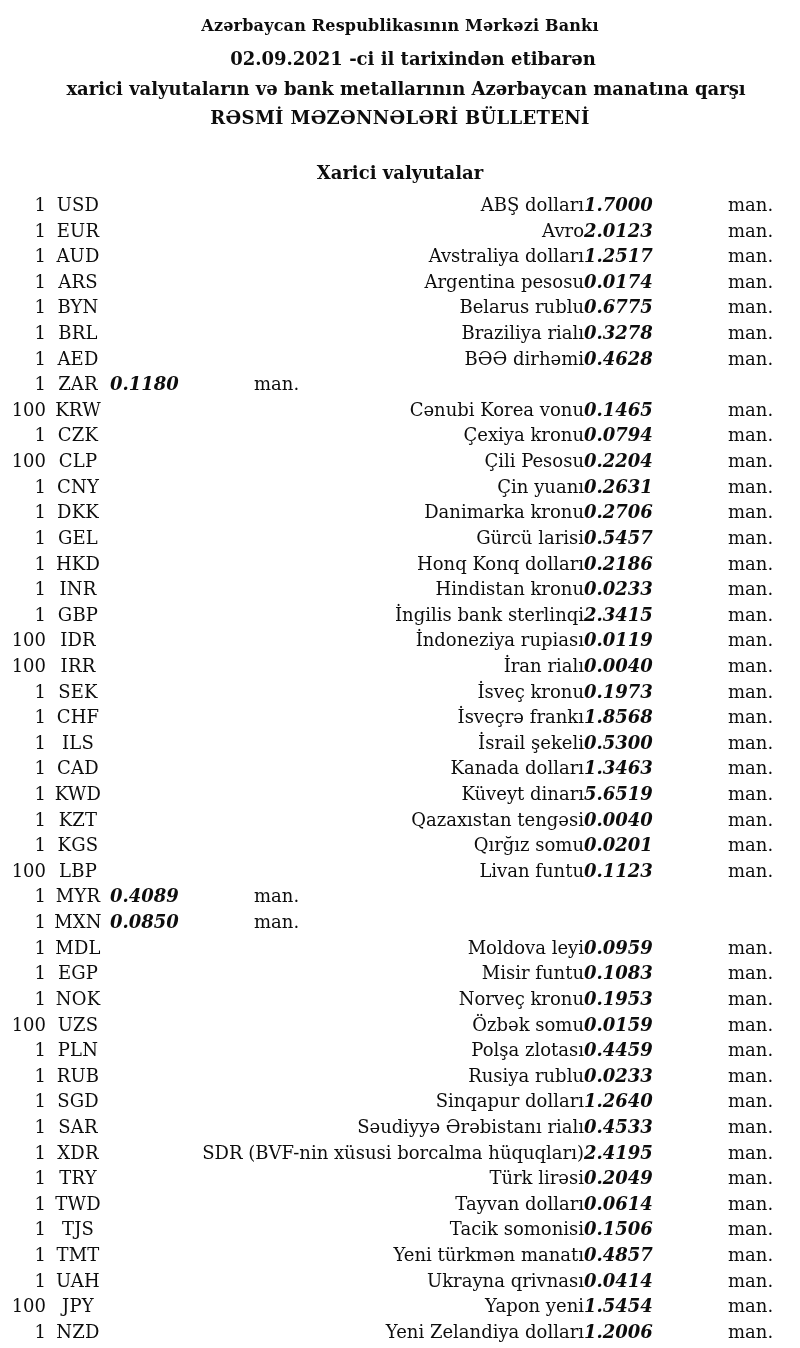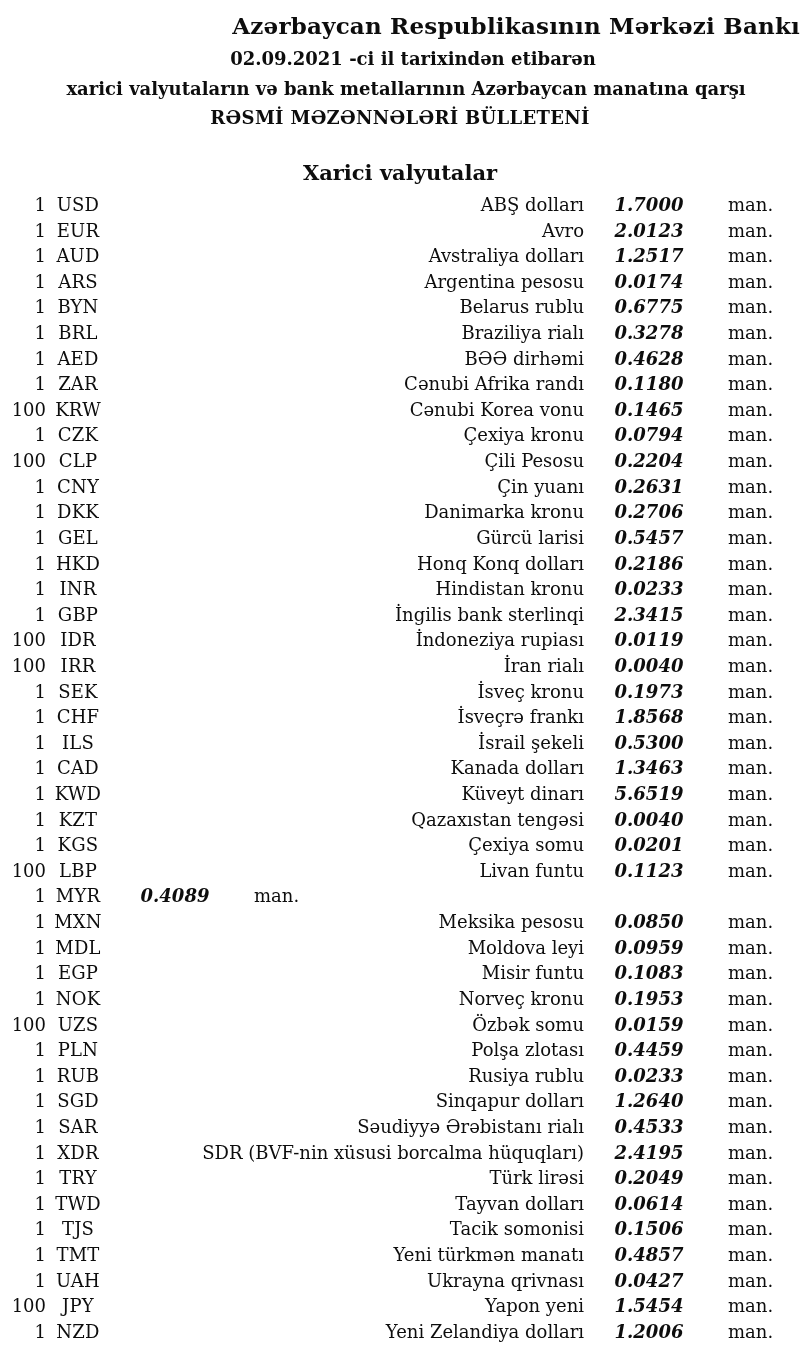--- a/index.html
+++ b/index.html
@@ -14,40 +14,40 @@
     font-family: "DejaVu Serif", "Liberation Serif", serif;
     color: #0d0d0d;
     position: relative;
   }
   .page {
     width: 800px;
     height: 1348px;
   }
   .doc-title {
     margin-top: 8px;
-    text-align: right;
-    font-size: 23px;
+    text-align: center;
+    font-size: 16px;
     font-weight: bold;
     line-height: 36px;
     letter-spacing: 0.2px;
   }
   .doc-date,
   .doc-subtitle,
   .doc-bulletin {
     text-align: center;
     font-size: 18px;
     font-weight: bold;
   }
   .doc-date { line-height: 30px; padding-left: 26px; }
   .doc-subtitle { line-height: 30px; padding-left: 12px; }
   .doc-bulletin { line-height: 28px; letter-spacing: 0.3px; }
   .section-title {
     margin-top: 28px;
     text-align: center;
-    font-size: 21px;
+    font-size: 18px;
     font-weight: bold;
     line-height: 26px;
   }
   .rates-table {
     margin-top: 6px;
     padding-right: 28px;
   }
   .row {
     display: flex;
     align-items: baseline;
@@ -67,21 +67,21 @@
     flex: 0 0 auto;
     letter-spacing: 0.2px;
   }
   .name {
     flex: 1 1 auto;
     text-align: right;
     overflow: hidden;
   }
   .rate {
     width: 130px;
-    text-align: center;
+    text-align: left;
     flex: 0 0 auto;
     font-weight: bold;
     font-style: italic;
   }
   .unit {
     width: 44px;
     margin-left: 14px;
     text-align: center;
     flex: 0 0 auto;
   }
@@ -143,21 +143,20 @@
       <div class="row">
         <span class="qty">1</span>
         <span class="code">AED</span>
         <span class="name">BƏƏ dirhəmi</span>
         <span class="rate">0.4628</span>
         <span class="unit">man.</span>
       </div>
       <div class="row">
         <span class="qty">1</span>
         <span class="code">ZAR</span>
-        <span class="name">Cənubi Afrika randı</span>
         <span class="rate">0.1180</span>
         <span class="unit">man.</span>
       </div>
       <div class="row">
         <span class="qty">100</span>
         <span class="code">KRW</span>
         <span class="name">Cənubi Korea vonu</span>
         <span class="rate">0.1465</span>
         <span class="unit">man.</span>
       </div>
@@ -269,41 +268,40 @@
       <div class="row">
         <span class="qty">1</span>
         <span class="code">KZT</span>
         <span class="name">Qazaxıstan tengəsi</span>
         <span class="rate">0.0040</span>
         <span class="unit">man.</span>
       </div>
       <div class="row">
         <span class="qty">1</span>
         <span class="code">KGS</span>
-        <span class="name">Çexiya somu</span>
+        <span class="name">Qırğız somu</span>
         <span class="rate">0.0201</span>
         <span class="unit">man.</span>
       </div>
       <div class="row">
         <span class="qty">100</span>
         <span class="code">LBP</span>
         <span class="name">Livan funtu</span>
         <span class="rate">0.1123</span>
         <span class="unit">man.</span>
       </div>
       <div class="row">
         <span class="qty">1</span>
         <span class="code">MYR</span>
         <span class="rate">0.4089</span>
         <span class="unit">man.</span>
       </div>
       <div class="row">
         <span class="qty">1</span>
         <span class="code">MXN</span>
-        <span class="name">Meksika pesosu</span>
         <span class="rate">0.0850</span>
         <span class="unit">man.</span>
       </div>
       <div class="row">
         <span class="qty">1</span>
         <span class="code">MDL</span>
         <span class="name">Moldova leyi</span>
         <span class="rate">0.0959</span>
         <span class="unit">man.</span>
       </div>
@@ -388,21 +386,21 @@
         <span class="qty">1</span>
         <span class="code">TMT</span>
         <span class="name">Yeni türkmən manatı</span>
         <span class="rate">0.4857</span>
         <span class="unit">man.</span>
       </div>
       <div class="row">
         <span class="qty">1</span>
         <span class="code">UAH</span>
         <span class="name">Ukrayna qrivnası</span>
-        <span class="rate">0.0427</span>
+        <span class="rate">0.0414</span>
         <span class="unit">man.</span>
       </div>
       <div class="row">
         <span class="qty">100</span>
         <span class="code">JPY</span>
         <span class="name">Yapon yeni</span>
         <span class="rate">1.5454</span>
         <span class="unit">man.</span>
       </div>
       <div class="row">

